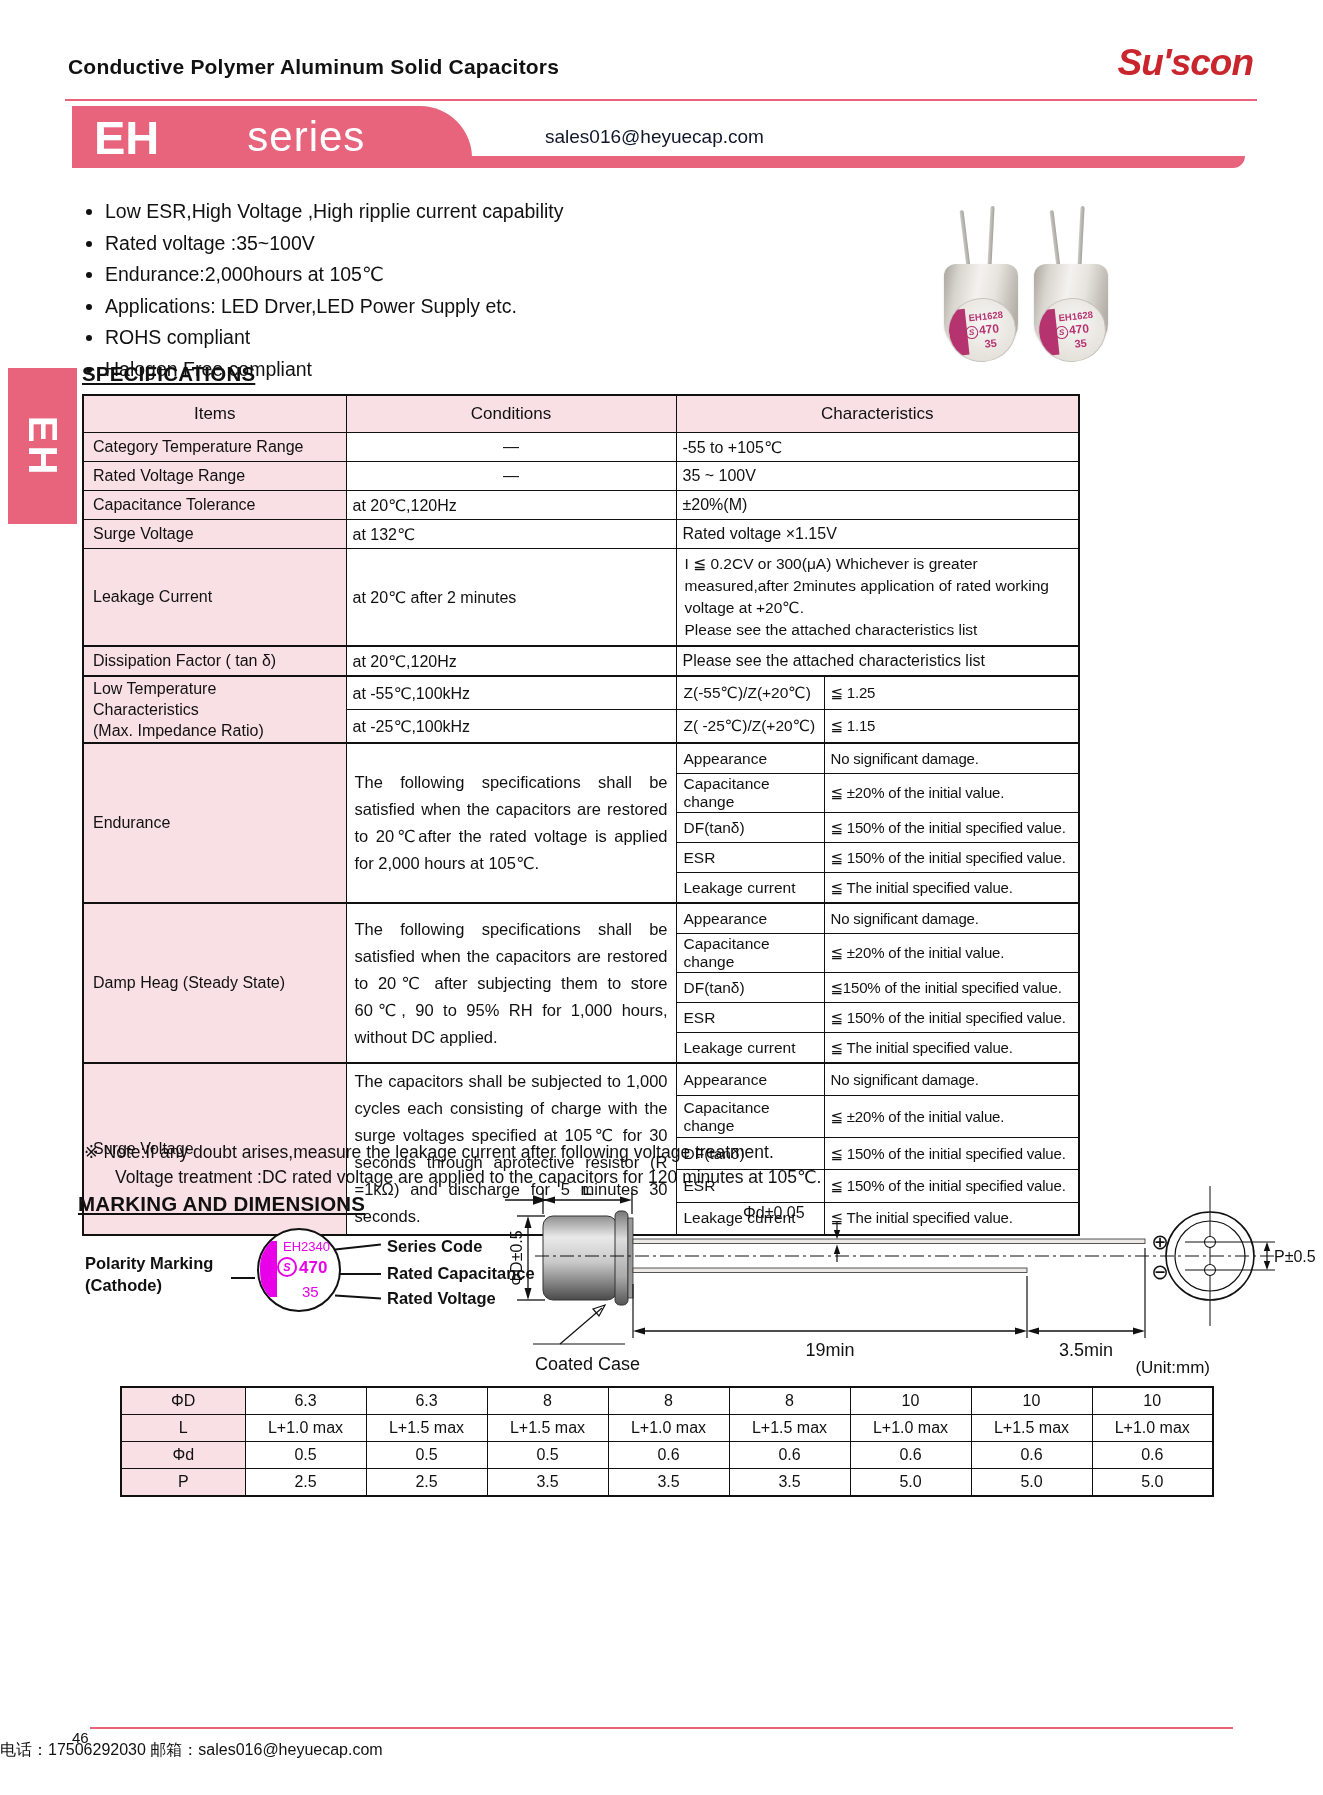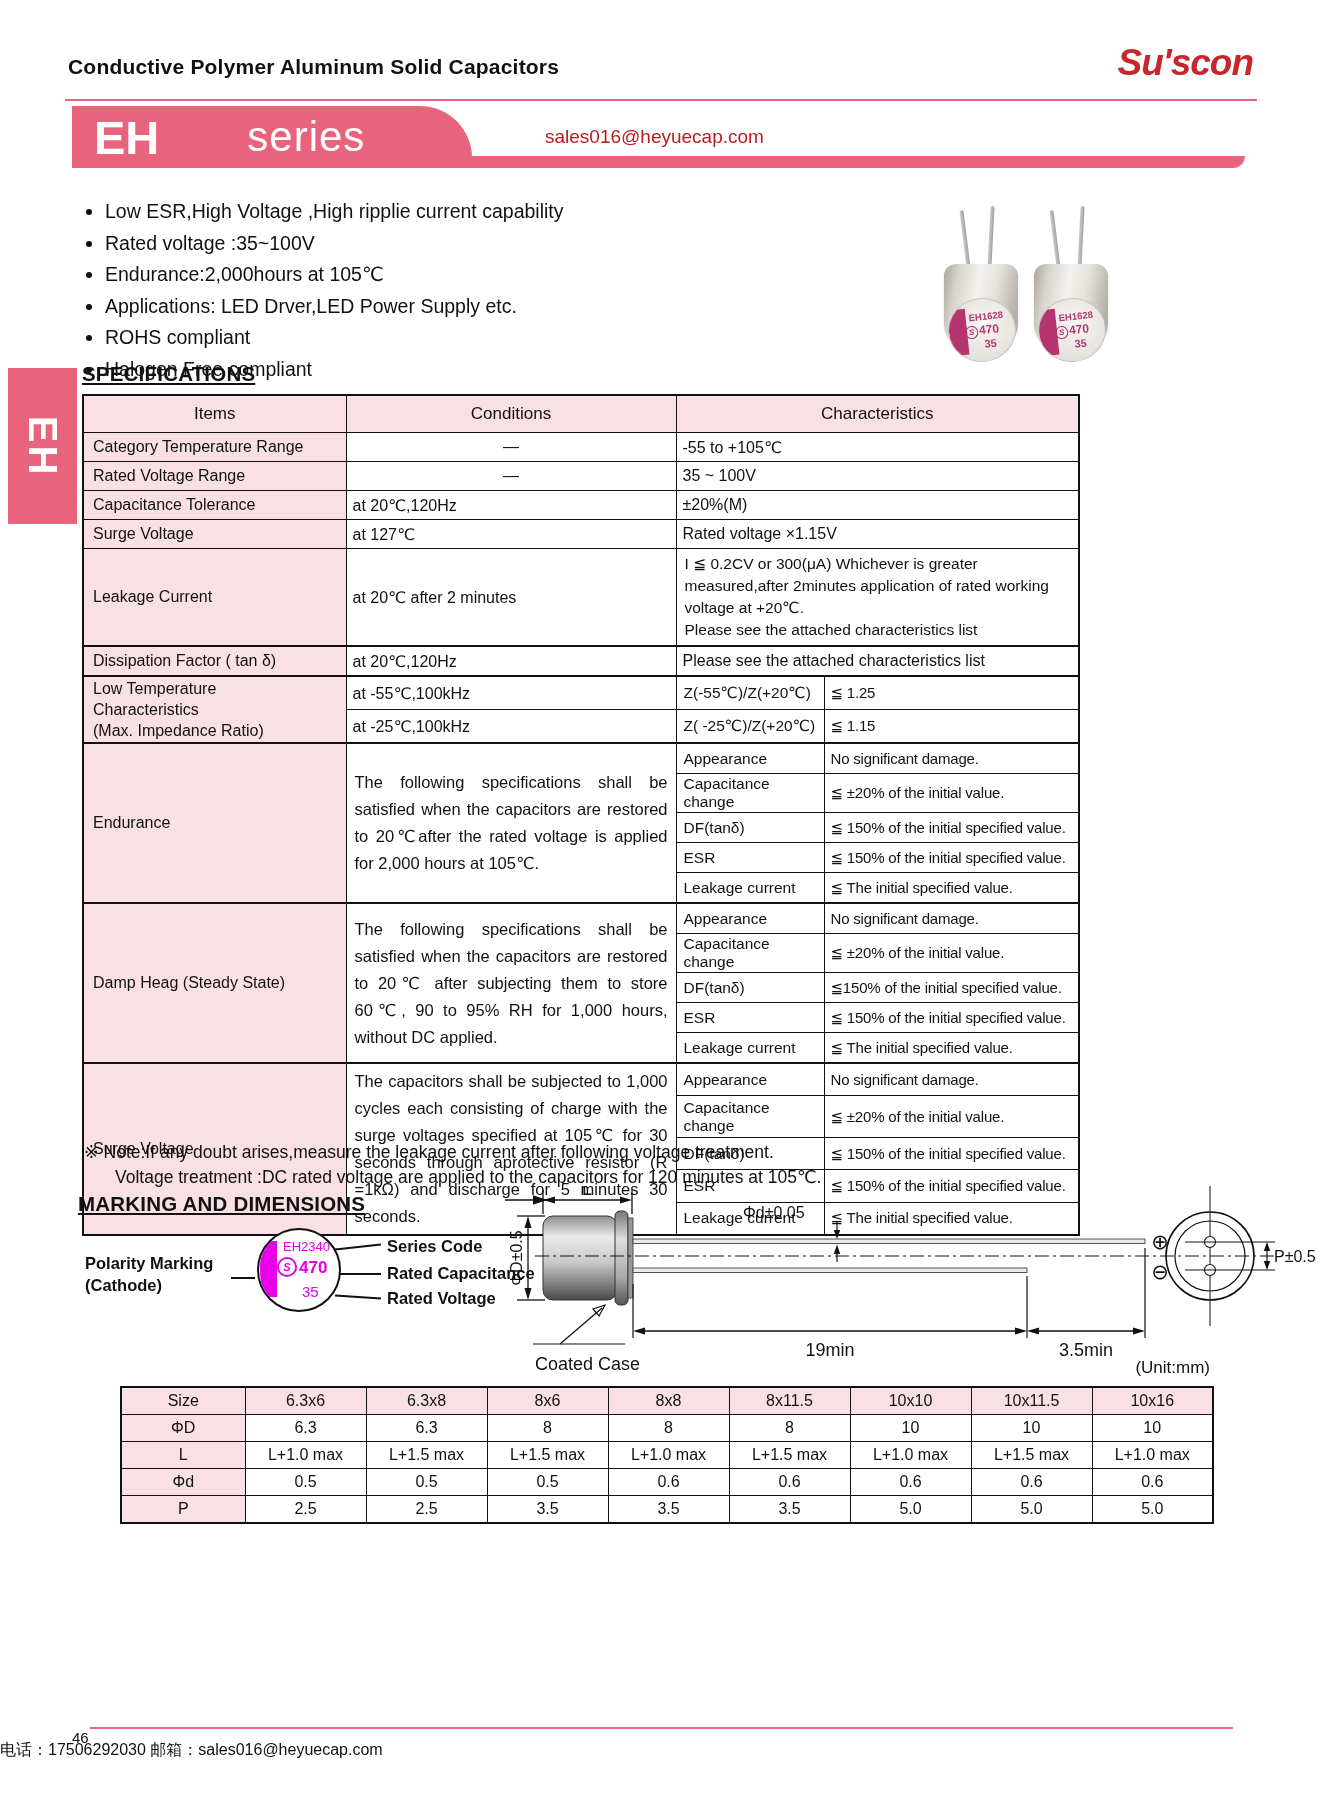--- a/index.html
+++ b/index.html
@@ -15,21 +15,21 @@
   .doc-title{left:68px;top:55px;font-size:21px;font-weight:bold;letter-spacing:.2px;}
   .brand{right:70px;top:42px;font-size:37px;font-weight:bold;font-style:italic;color:#c9252c;letter-spacing:-1px;}
   .head-rule{left:65px;top:99px;width:1192px;height:2px;background:#e8647c;}
 
   
   .banner{left:72px;top:106px;width:400px;height:62px;background:#e8647c;border-radius:0 52px 0 0;
           display:flex;align-items:center;color:#fff;}
   .banner .eh{font-size:47px;font-weight:bold;margin-left:22px;}
   .banner .ser{font-size:42px;font-weight:400;margin-left:88px;letter-spacing:1px;}
   .banner-strip{left:420px;top:156px;width:825px;height:12px;background:#e8647c;border-radius:0 0 14px 0;}
-  .banner-email{left:545px;top:126px;font-size:19px;color:#b91c1c;}
+  .banner-email{left:545px;top:126px;font-size:19px;color:#0f172a;}
 
   
   .features{left:85px;top:196px;margin:0;padding-left:20px;font-size:19.5px;line-height:31.5px;}
   .features li{list-style:disc;}
 
   
   .photo{left:942px;top:206px;width:185px;height:165px;}
   .cap{position:absolute;width:80px;height:160px;}
   .cap .lead{position:absolute;width:3.5px;background:linear-gradient(90deg,#cccbc6,#a3a29c);border-radius:2px;}
   .cap .lead.a{left:21px;top:4px;height:58px;transform:rotate(-7deg);}
@@ -188,21 +188,21 @@
     <td class="cen">—</td>
     <td colspan="2">35 ~ 100V</td>
   </tr>
   <tr class="h27">
     <td class="item">Capacitance Tolerance</td>
     <td>at 20℃,120Hz</td>
     <td colspan="2">±20%(M)</td>
   </tr>
   <tr class="h27">
     <td class="item">Surge Voltage</td>
-    <td>at 127℃</td>
+    <td>at 132℃</td>
     <td colspan="2">Rated voltage ×1.15V</td>
   </tr>
   <tr>
     <td class="item" style="height:90px;">Leakage Current</td>
     <td>at 20℃ after 2 minutes</td>
     <td colspan="2" class="charwrap pre">I ≦ 0.2CV or 300(μA) Whichever is greater measured,after 2minutes application of rated working voltage at +20℃.
 Please see the attached characteristics list</td>
   </tr>
   <tr class="h27">
     <td class="item thick">Dissipation Factor ( tan δ)</td>
@@ -398,31 +398,20 @@
 </svg>
 
 <div class="abs unitmm">(Unit:mm)</div>
 
 <table class="abs sizes">
   <colgroup>
       <col style="width:124px">
       <col span="8" style="width:121px">
     </colgroup>
   <tbody>
-      <tr class="hd">
-    <td class="rowhd">Size</td>
-    <td>6.3x6</td>
-    <td>6.3x8</td>
-    <td>8x6</td>
-    <td>8x8</td>
-    <td>8x11.5</td>
-    <td>10x10</td>
-    <td>10x11.5</td>
-    <td>10x16</td>
-  </tr>
   <tr>
     <td class="rowhd">ΦD</td>
     <td>6.3</td>
     <td>6.3</td>
     <td>8</td>
     <td>8</td>
     <td>8</td>
     <td>10</td>
     <td>10</td>
     <td>10</td>

